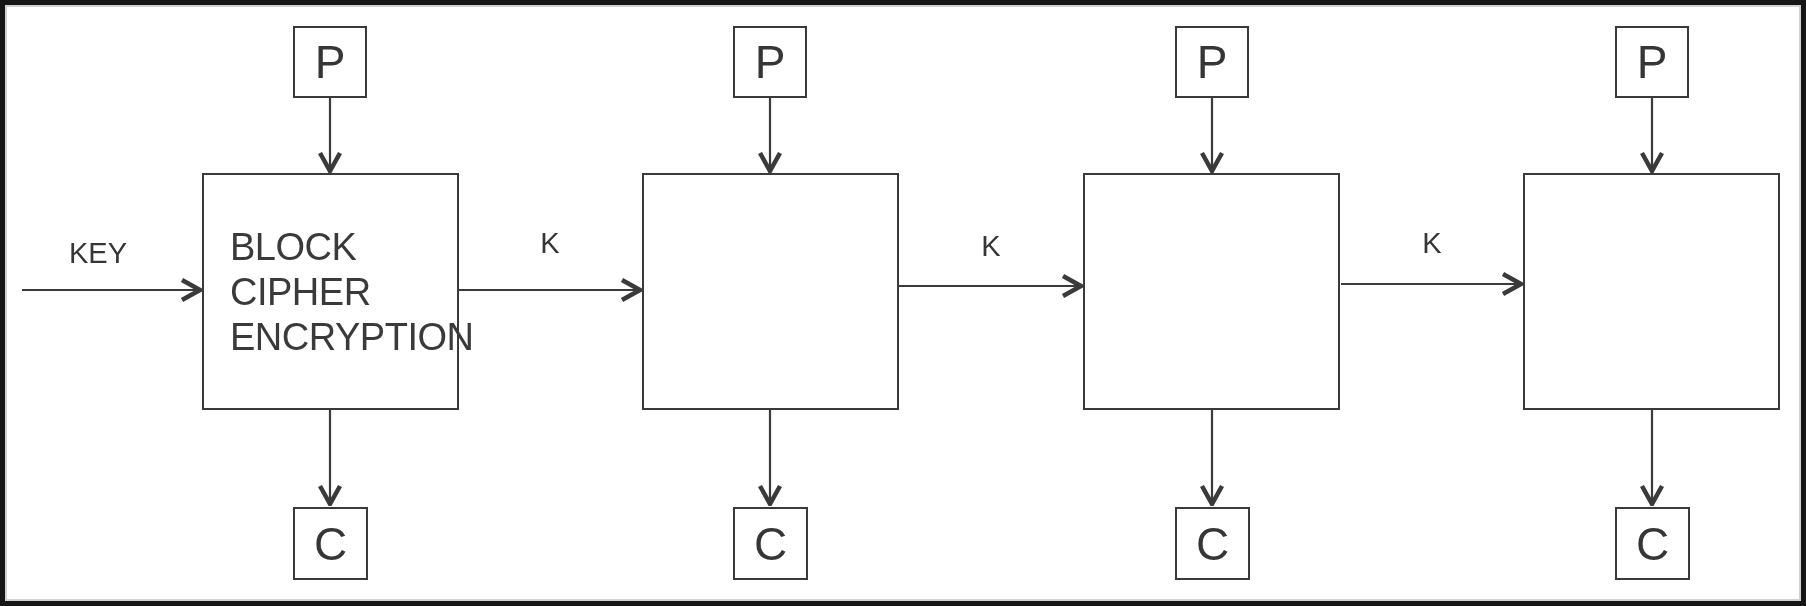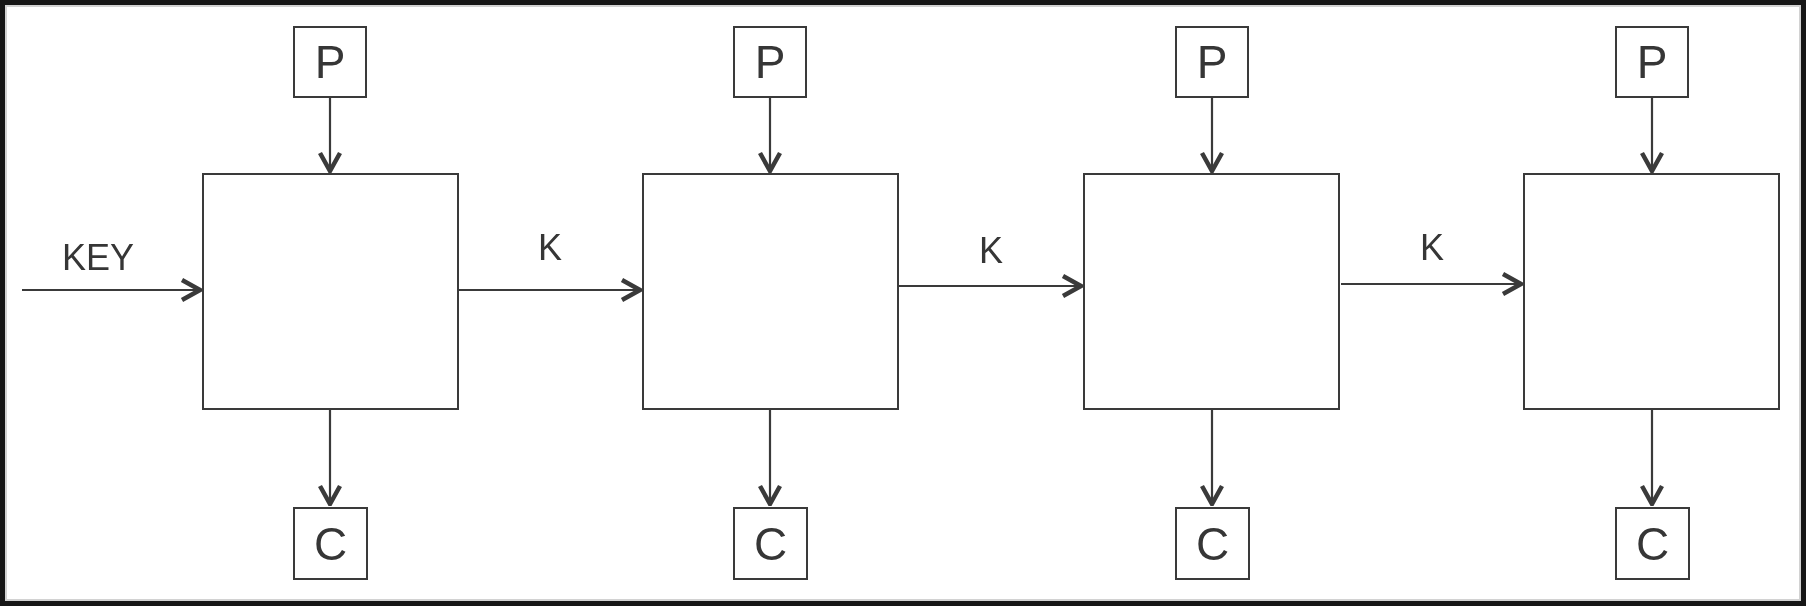--- a/index.html
+++ b/index.html
@@ -19,21 +19,21 @@
   }
   .pcbox{
     display:flex;align-items:center;justify-content:center;
     font-size:46px;color:#363636;
   }
   .blocktext{
     position:absolute;font-size:38px;line-height:45px;color:#3a3a3a;
     letter-spacing:-0.5px;white-space:pre-line;
   }
   .lbl{
-    position:absolute;font-size:36px;color:#363636;
+    position:absolute;font-size:29px;color:#363636;
     transform:translateX(-50%);white-space:nowrap;
   }
 </style>
 </head>
 <body>
 
 <div class="canvas">
 
   <svg class="arrows" viewBox="0 0 1806 606" xmlns="http://www.w3.org/2000/svg">
     <defs>
@@ -54,20 +54,23 @@
 
       <line x1="330" y1="410" x2="330" y2="504" marker-end="url(#ah)"></line>
       <line x1="770" y1="410" x2="770" y2="504" marker-end="url(#ah)"></line>
       <line x1="1212" y1="410" x2="1212" y2="504" marker-end="url(#ah)"></line>
       <line x1="1652" y1="410" x2="1652" y2="504" marker-end="url(#ah)"></line>
     </g>
   </svg>
 
   <div class="box pcbox" style="left:293px;top:26px;width:74px;height:72px;">P</div>
   <div class="box" style="left:202px;top:173px;width:257px;height:237px;"></div>
+  <div class="blocktext" style="left:230px;top:225px;">BLOCK
+CIPHER
+ENCRYPTION</div>
   <div class="box pcbox" style="left:293px;top:507px;width:75px;height:73px;">C</div>
 
   <div class="box pcbox" style="left:733px;top:26px;width:74px;height:72px;">P</div>
   <div class="box" style="left:642px;top:173px;width:257px;height:237px;"></div>
   <div class="box pcbox" style="left:733px;top:507px;width:75px;height:73px;">C</div>
 
   <div class="box pcbox" style="left:1175px;top:26px;width:74px;height:72px;">P</div>
   <div class="box" style="left:1083px;top:173px;width:257px;height:237px;"></div>
   <div class="box pcbox" style="left:1175px;top:507px;width:75px;height:73px;">C</div>
 

